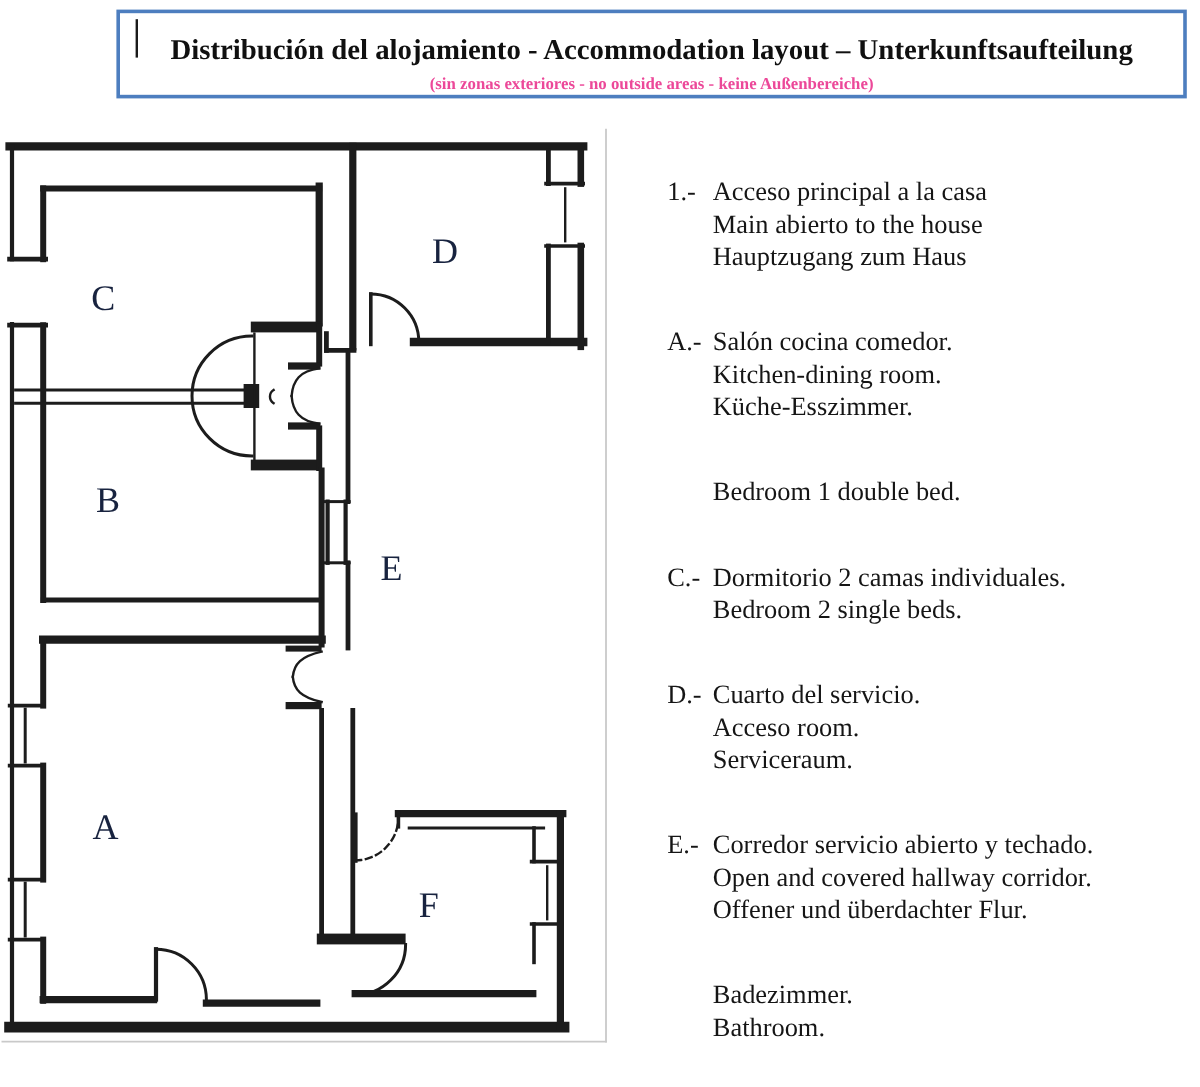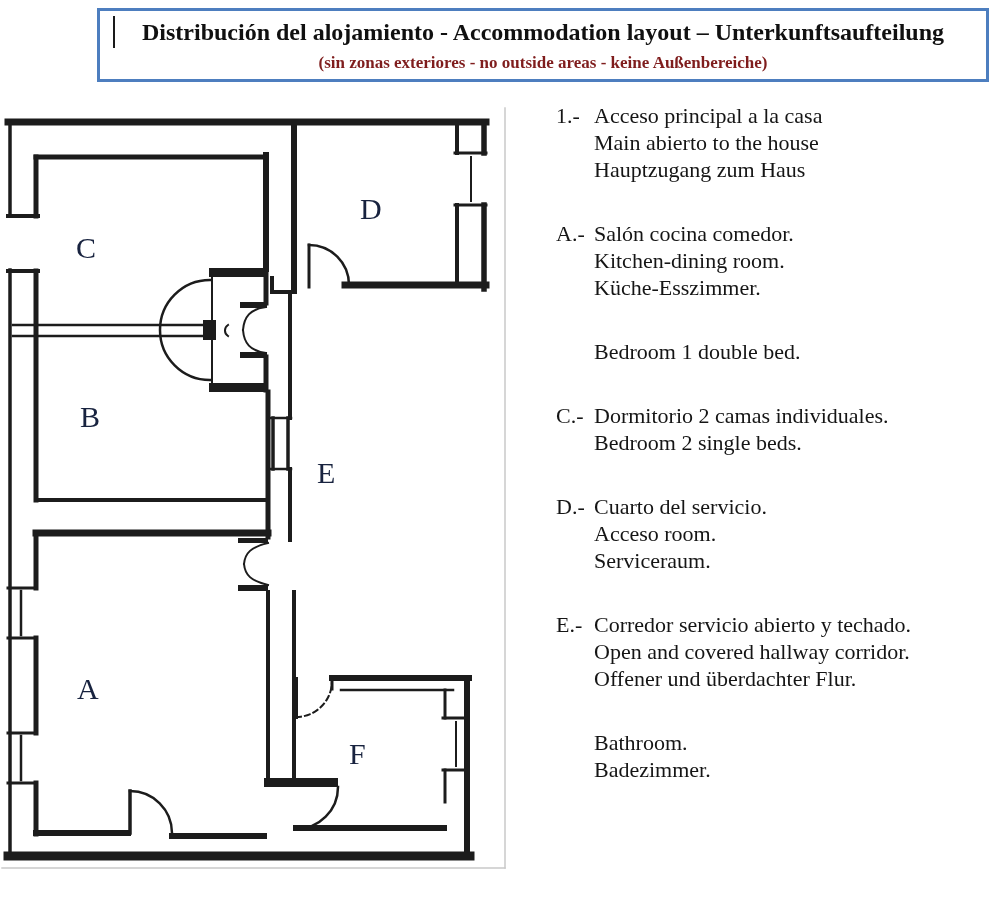--- a/index.html
+++ b/index.html
@@ -7,27 +7,27 @@
     width:1000px; height:906px; position:relative; background:#ffffff;
     font-family:"Liberation Serif", serif; color:#151515; overflow:hidden;
   }
 
   
   .title-box {
     position:absolute; left:97px; top:8px; width:886px; height:68px;
     border:3px solid #4d7ebf; background:#ffffff; text-align:center;
     box-shadow:0 0 0 1px #ffffff inset;
   }
-  .title-line1 { margin-top:8px;  font-size:24px;   font-weight:bold; color:#101010; }
-  .title-line2 { margin-top:7px;  font-size:17px;   font-weight:bold; color:#7f1d1d; }
+  .title-line1 { margin-top:18px;  font-size:24px;   font-weight:bold; color:#101010; }
+  .title-line2 { margin-top:7px;  font-size:14px;   font-weight:bold; color:#ec4899; }
   .caret { position:absolute; left:13px; top:5px; width:2px; height:32px; background:#1a1a1a; }
 
   
   .legend { position:absolute; left:556px; top:102px; width:444px; font-size:22px; }
-  .legend .block { margin-bottom:37px; }
+  .legend .block { margin-bottom:37px;margin-top:44px; }
   .legend .row { line-height:27px; white-space:nowrap; }
   .legend .lab { display:inline-block; min-width:38px; }
   .legend .cont { padding-left:38px; }
 
   
   .plan { position:absolute; left:0; top:105px; }
   .plan path, .plan rect.wall { stroke:#1c1c1c; fill:none; stroke-linecap:square; }
   .plan rect.solid { fill:#1c1c1c; stroke:none; }
   .plan .frame { stroke:#c9c9c9; }
   .plan text { font-family:"Liberation Serif", serif; font-size:30px; fill:#18233f; }
@@ -193,17 +193,17 @@
     <div class="row cont">Serviceraum.</div>
   </div>
 
   <div class="block">
     <div class="row"><span class="lab">E.-</span><span>Corredor servicio abierto y techado.</span></div>
     <div class="row cont">Open and covered hallway corridor.</div>
     <div class="row cont">Offener und überdachter Flur.</div>
   </div>
 
   <div class="block">
+    <div class="row cont">Badezimmer.</div>
     <div class="row cont">Bathroom.</div>
-    <div class="row cont">Badezimmer.</div>
   </div>
 
 </div>
 
 </body></html>

